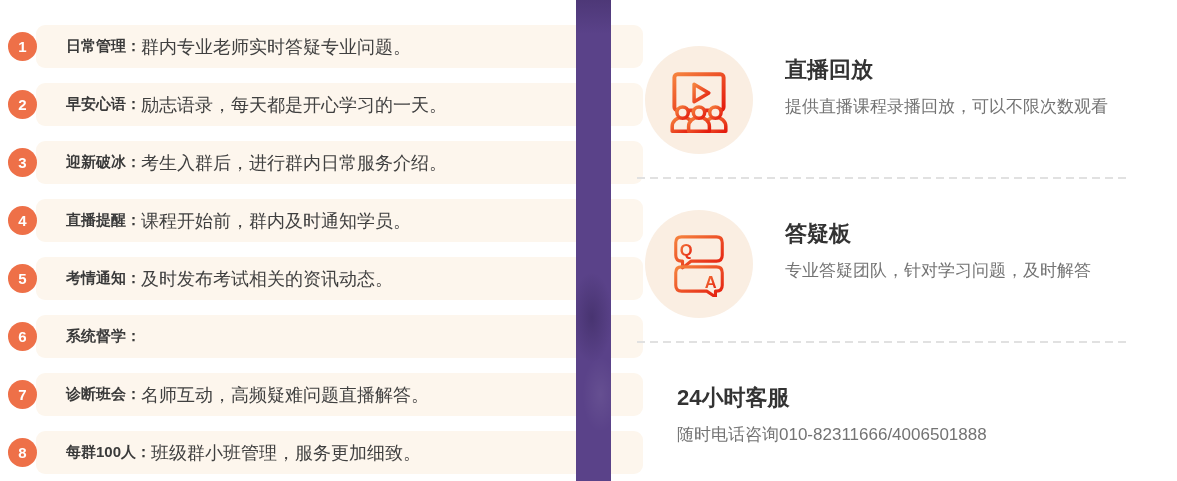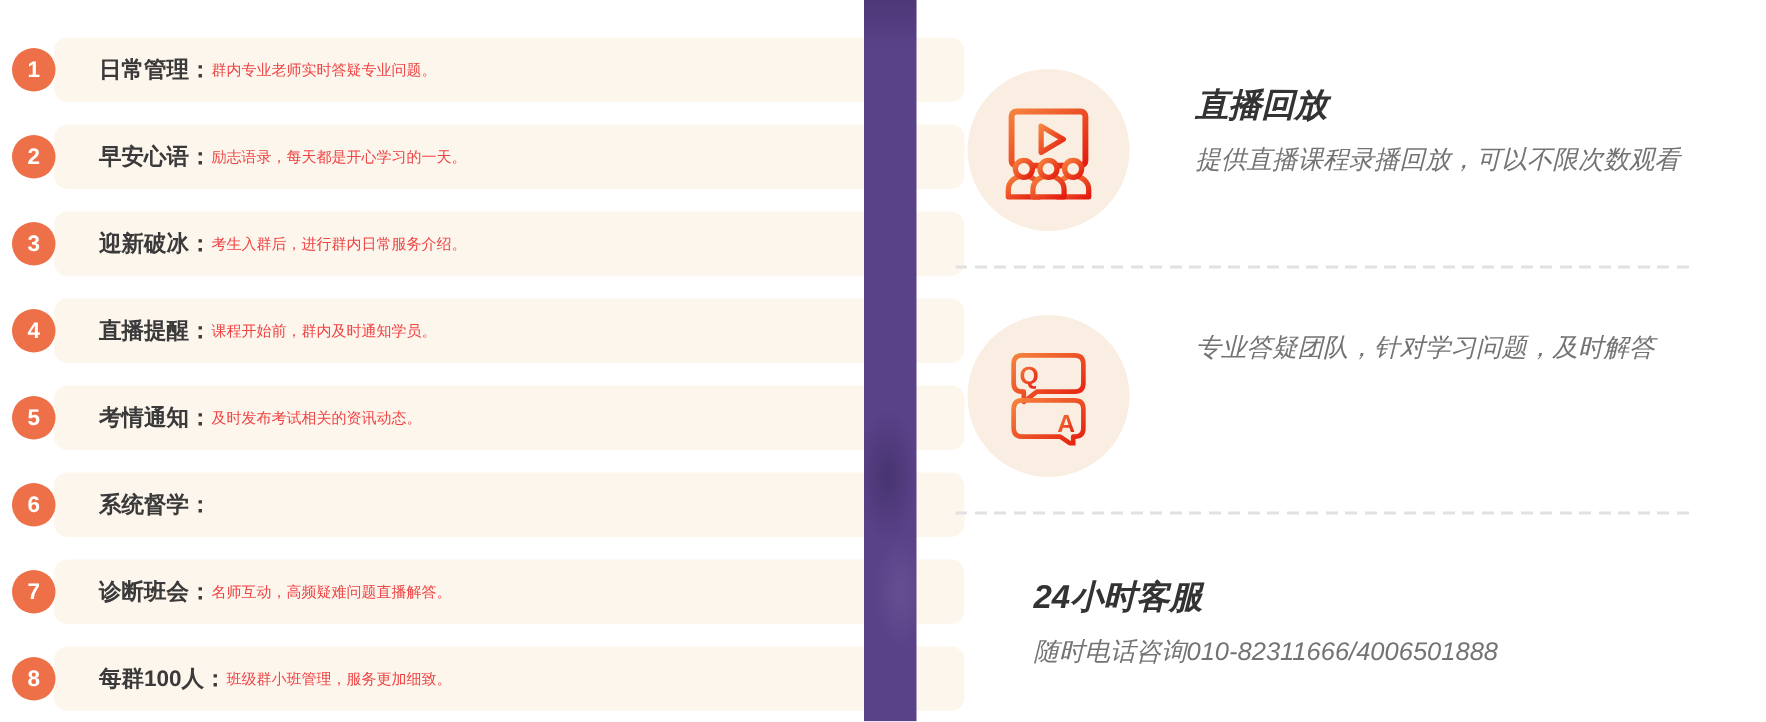--- a/index.html
+++ b/index.html
@@ -52,22 +52,22 @@
     align-items: center;
     justify-content: center;
     z-index: 2;
   }
   .item-title {
     font-size: 15px;
     font-weight: bold;
     color: #3a3a3a;
   }
   .item-desc {
-    font-size: 10px;
-    color: #ef4444;
+    font-size: 18px;
+    color: #404040;
   }
 
   
   .purple-band {
     position: absolute;
     left: 576px;
     top: 0;
     width: 35px;
     height: 481px;
     background: #5a4289;
@@ -93,23 +93,22 @@
     width: 108px;
     height: 108px;
     border-radius: 50%;
     background: #faeee2;
     display: flex;
     align-items: center;
     justify-content: center;
     flex: 0 0 auto;
   }
   .feature-text {
-    margin-left: 44px;
+    margin-left: 32px;
     padding-top: 12px;
-    font-style: italic;
   }
   .feature-title {
     font-size: 22px;
     font-weight: bold;
     color: #333333;
     line-height: 24px;
     margin: 0 0 15px 0;
   }
   .feature-desc {
     font-size: 17px;
@@ -238,20 +237,21 @@
         <path d="M14 37 H50 Q56 37 56 43 V56 Q56 62 50 62 H49 V68 L40 62 H14 Q8 62 8 56 V43 Q8 37 14 37 Z" fill="none" stroke="url(#g2)" stroke-width="3.2" stroke-linejoin="round"></path>
         <g stroke="url(#g2)" stroke-width="2.6" stroke-linecap="round" fill="none">
           <path d="M13 44.5 H23 M27 44.5 H34"></path>
           <path d="M13 50 H34"></path>
           <path d="M13 55.5 H28"></path>
         </g>
         <text x="38" y="58.5" font-size="17" font-weight="bold" fill="url(#g2)">A</text>
       </svg>
     </div>
     <div class="feature-text">
+      <div class="feature-title">答疑板</div>
       <div class="feature-desc">专业答疑团队，针对学习问题，及时解答</div>
     </div>
   </div>
 
   <div class="dashed-divider" style="top:341px"></div>
 
   <div class="feature-row" style="top:374px">
     <div class="feature-text">
       <div class="feature-title">24小时客服</div>
       <div class="feature-desc">随时电话咨询010-82311666/4006501888</div>

